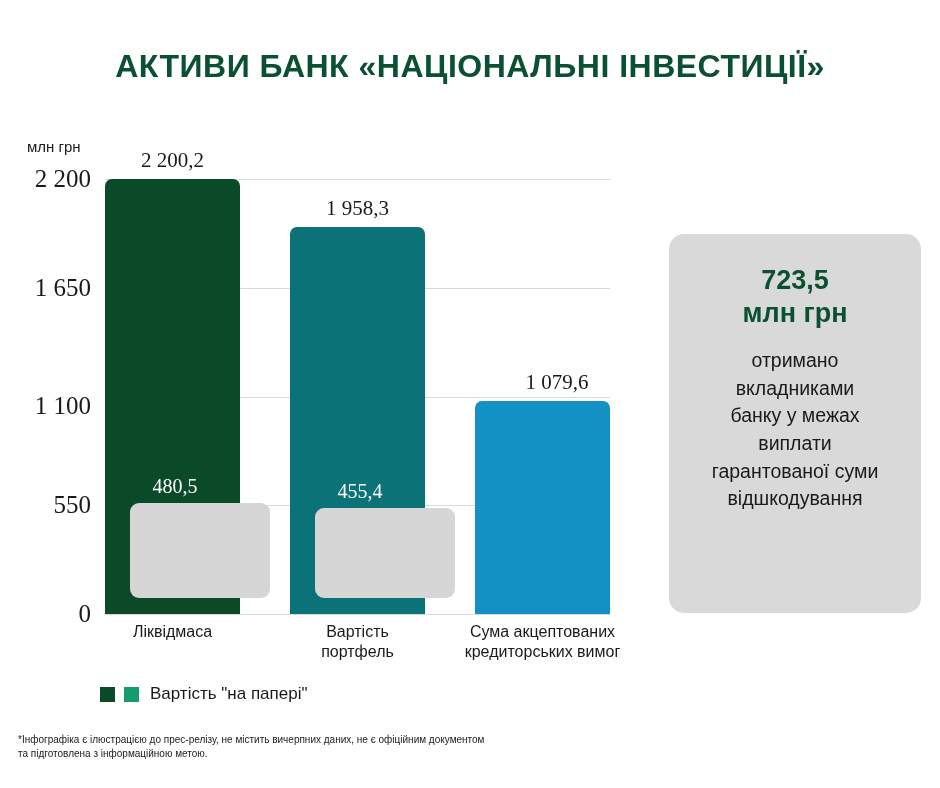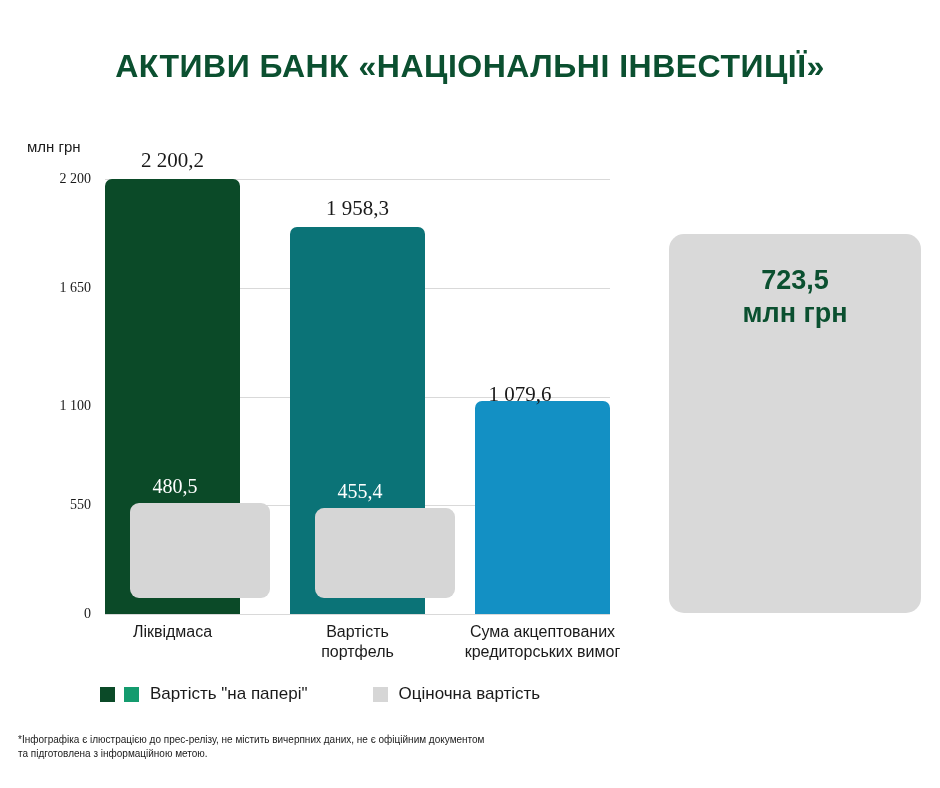--- a/index.html
+++ b/index.html
@@ -54,21 +54,21 @@
     height: 1px;
     background: #d9d9d9;
   }
 
   .y-tick-label {
     position: absolute;
     right: 0;
     width: 75px;
     text-align: right;
     font-family: "Liberation Serif", serif;
-    font-size: 14px;
+    font-size: 25px;
     color: #1a1a1a;
     transform: translateY(-50%);
   }
   #y-axis-labels { position: absolute; left: 16px; top: 179px; width: 75px; height: 435px; }
 
   
   .bar-main {
     position: absolute;
     bottom: 0;
     border-radius: 7px 7px 0 0;
@@ -183,47 +183,47 @@
     <div class="gridline" style="top: 0px;"></div>
     <div class="bar-main" style="left: 0px; width: 135px; height: 435.04px; background: rgb(11, 74, 40);"></div>
     <div class="bar-value-label" style="left: 67.5px; top: -31.0395px;">2 200,2</div>
     <div class="bar-overlay" style="left: 25px; width: 140px; height: 95.008px; bottom: 16px;"></div>
     <div class="bar-value-label on-bar" style="left: 70px; top: 295.992px; text-align: center;">480,5</div>
     <div class="bar-main" style="left: 185px; width: 135px; height: 387.209px; background: rgb(11, 115, 119);"></div>
     <div class="bar-value-label" style="left: 252.5px; top: 16.7907px;">1 958,3</div>
     <div class="bar-overlay" style="left: 210px; width: 140px; height: 90.045px; bottom: 16px;"></div>
     <div class="bar-value-label on-bar" style="left: 255px; top: 300.955px;">455,4</div>
     <div class="bar-main" style="left: 370px; width: 135px; height: 213.466px; background: rgb(19, 144, 196);"></div>
-    <div class="bar-value-label" style="left: 415px; top: 190.534px; margin-top: 12px;">1 079,6</div>
+    <div class="bar-value-label" style="left: 452px; top: 190.534px;">1 079,6</div>
   </div>
 
 <div id="category-labels">
     <div class="cat-label" style="left: 172.5px;">Ліквідмаса</div>
     <div class="cat-label" style="left: 357.5px;">Вартість
 портфель</div>
     <div class="cat-label" style="left: 542.5px;">Сума акцептованих
 кредиторських вимог</div>
   </div>
 
 <div id="legend">
     <div class="legend-entry">
       <div class="legend-swatches">
         <div class="legend-swatch" style="background: rgb(11, 74, 40);"></div>
         <div class="legend-swatch" style="background: rgb(20, 155, 110);"></div>
       </div>
       <div class="legend-text">Вартість "на папері"</div>
     </div>
     <div id="legend-gap"></div>
-    <div class="legend-entry">
-      <div class="legend-swatches">
-        <div class="legend-swatch" style="background: rgb(214, 214, 214);"></div>
-      </div>
-      <div class="legend-text">Оціночна вартість</div>
-    </div>
   </div>
 
 <div id="side-panel">
   <div id="side-panel-headline">723,5
 млн грн</div>
+  <div id="side-panel-body">отримано
+вкладниками
+банку у межах
+виплати
+гарантованої суми
+відшкодування</div>
 </div>
 
 <div id="footnote">*Інфографіка є ілюстрацією до прес-релізу,  не містить вичерпних даних, не є офіційним документом
 та підготовлена з інформаційною метою.</div>
 
 </body></html>

